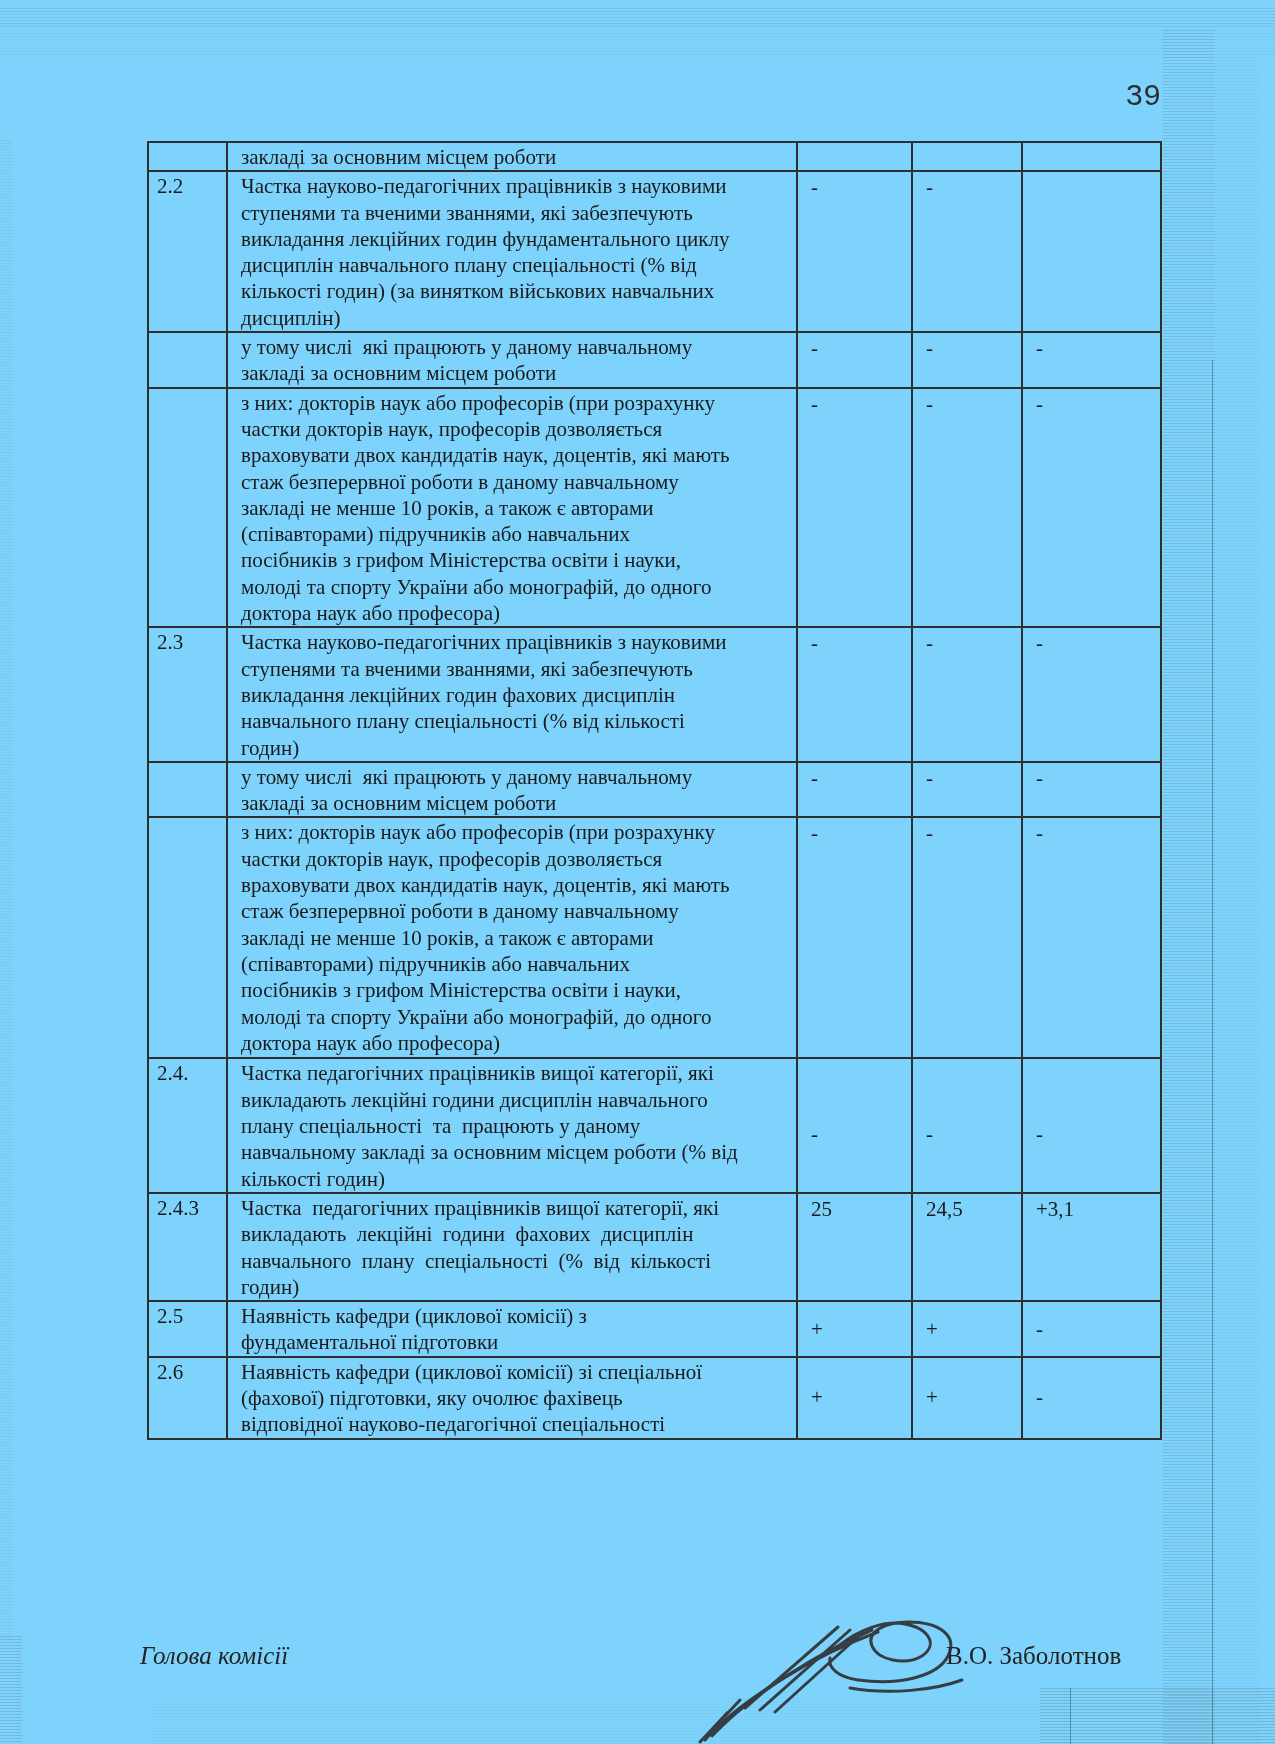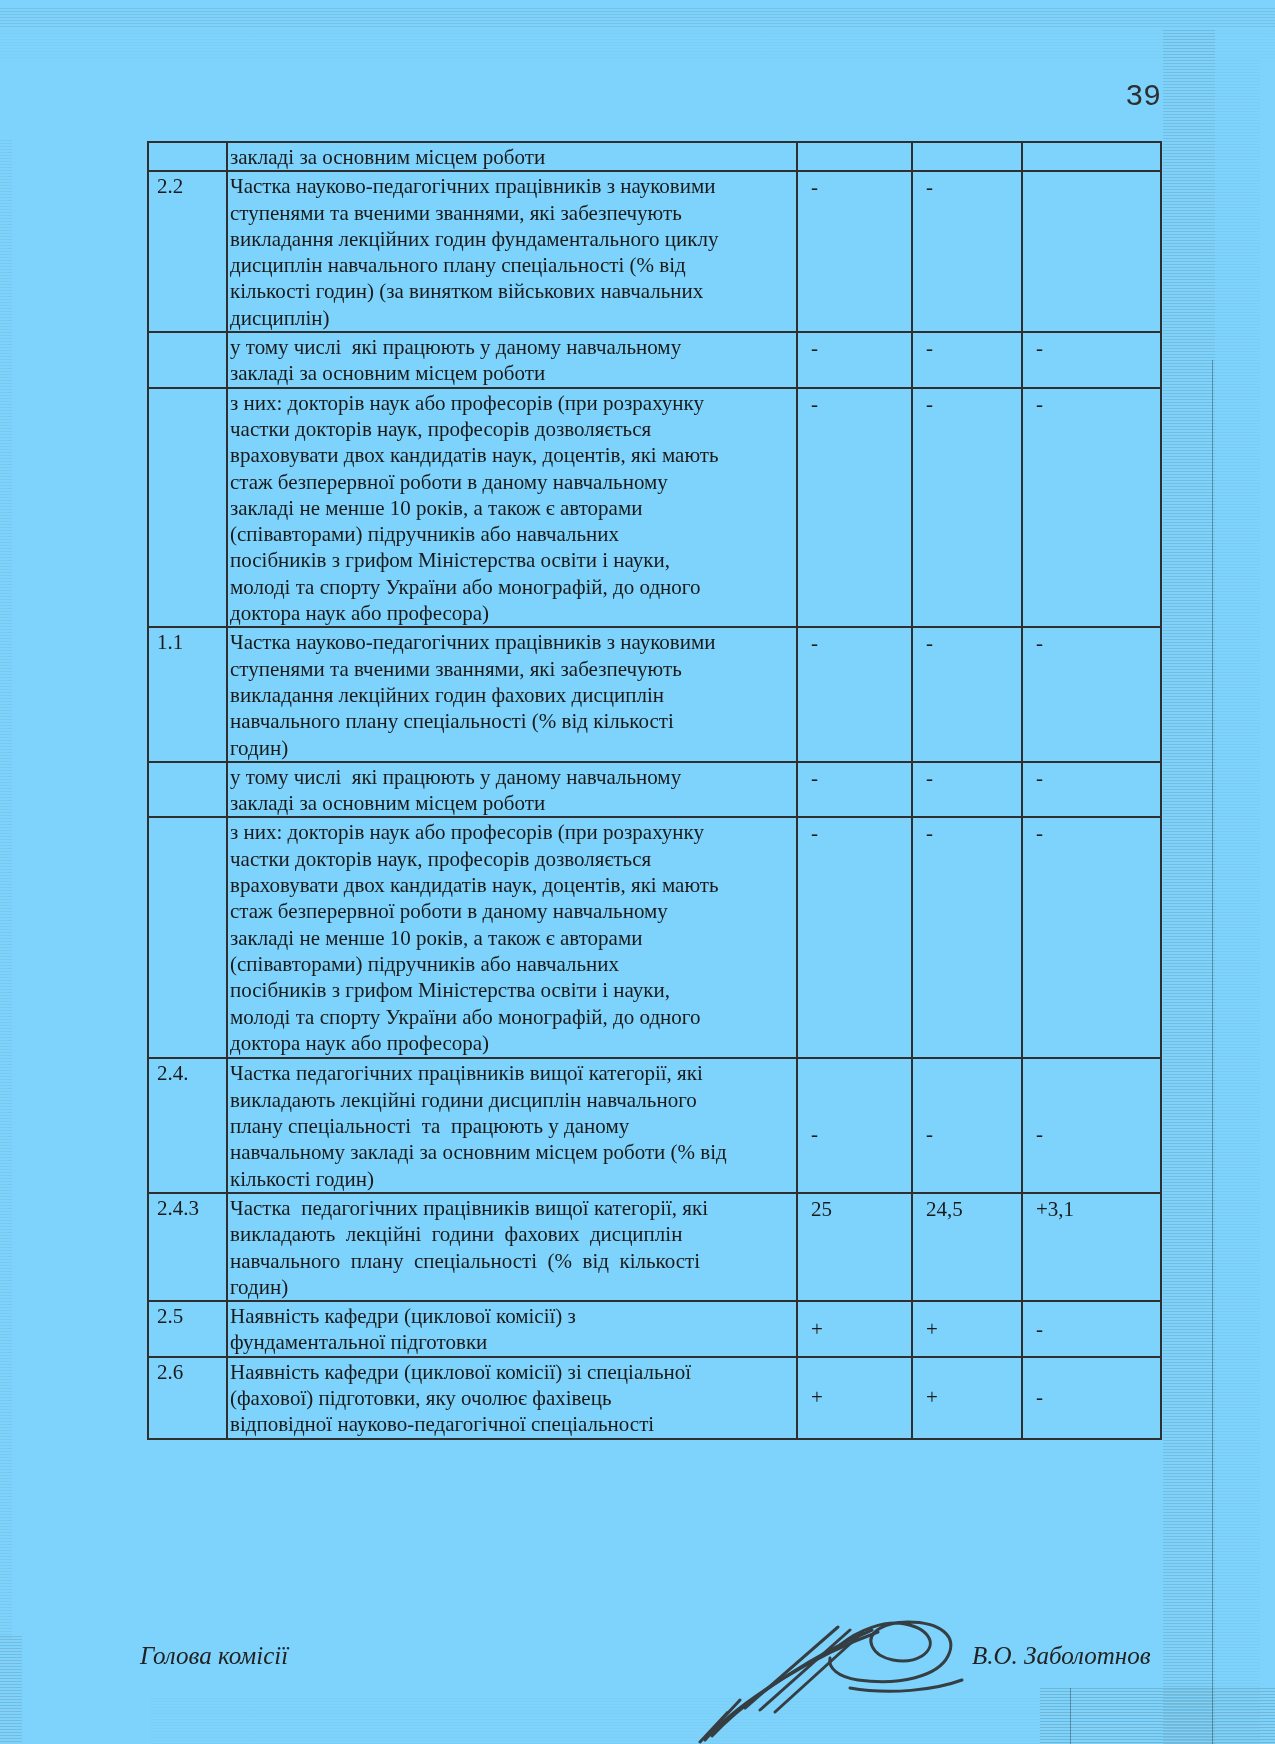--- a/index.html
+++ b/index.html
@@ -44,36 +44,36 @@
     table-layout:fixed;
   }
   table.doc td{
     border:2px solid #2f2f2f;
     vertical-align:top;
     font-size:21px;
     line-height:26.3px;
     overflow:hidden;
   }
   td.num{padding:1px 11px 0 8px;}
-  td.txt{padding:1px 4px 0 2px;white-space:pre;}
+  td.txt{padding:1px 4px 0 13px;white-space:pre;}
   td.val{padding:2px 2px 0 13px;font-size:22px;}
   tr.vlow td.val{padding-top:62px;}
   tr.midv td.val{vertical-align:middle;padding-top:0;}
   .h27{height:27px}.h157{height:157px}.h55{height:55px}.h237{height:237px}
   .h134{height:134px}.h241{height:241px}.h109{height:109px}.h105{height:105px}
   .h107{height:107px}.h53{height:53px}.h78{height:78px}
 
   
   .sig-left{
     position:absolute;left:140px;top:1642px;
     font-style:italic;font-size:25px;color:#222;
   }
   .sig-right{
-    position:absolute;left:972px;top:1642px;
-    font-style:italic;font-size:25px;color:#222;text-align:right;
+    position:absolute;left:946px;top:1642px;
+    font-size:25px;color:#222;text-align:right;
   }
   .signature{position:absolute;left:690px;top:1605px;pointer-events:none;}
 </style>
 </head>
 <body>
 
 <div class="page">
 
   <div class="stripes top-band"></div>
   <div class="stripes top-band2"></div>
@@ -133,21 +133,21 @@
 закладі не менше 10 років, а також є авторами
 (співавторами) підручників або навчальних
 посібників з грифом Міністерства освіти і науки,
 молоді та спорту України або монографій, до одного
 доктора наук або професора)</td>
         <td class="val">-</td>
         <td class="val">-</td>
         <td class="val">-</td>
       </tr>
       <tr class="h134">
-        <td class="num">1.1</td>
+        <td class="num">2.3</td>
         <td class="txt">Частка науково-педагогічних працівників з науковими
 ступенями та вченими званнями, які забезпечують
 викладання лекційних годин фахових дисциплін
 навчального плану спеціальності (% від кількості
 годин)</td>
         <td class="val">-</td>
         <td class="val">-</td>
         <td class="val">-</td>
       </tr>
       <tr class="h55">

